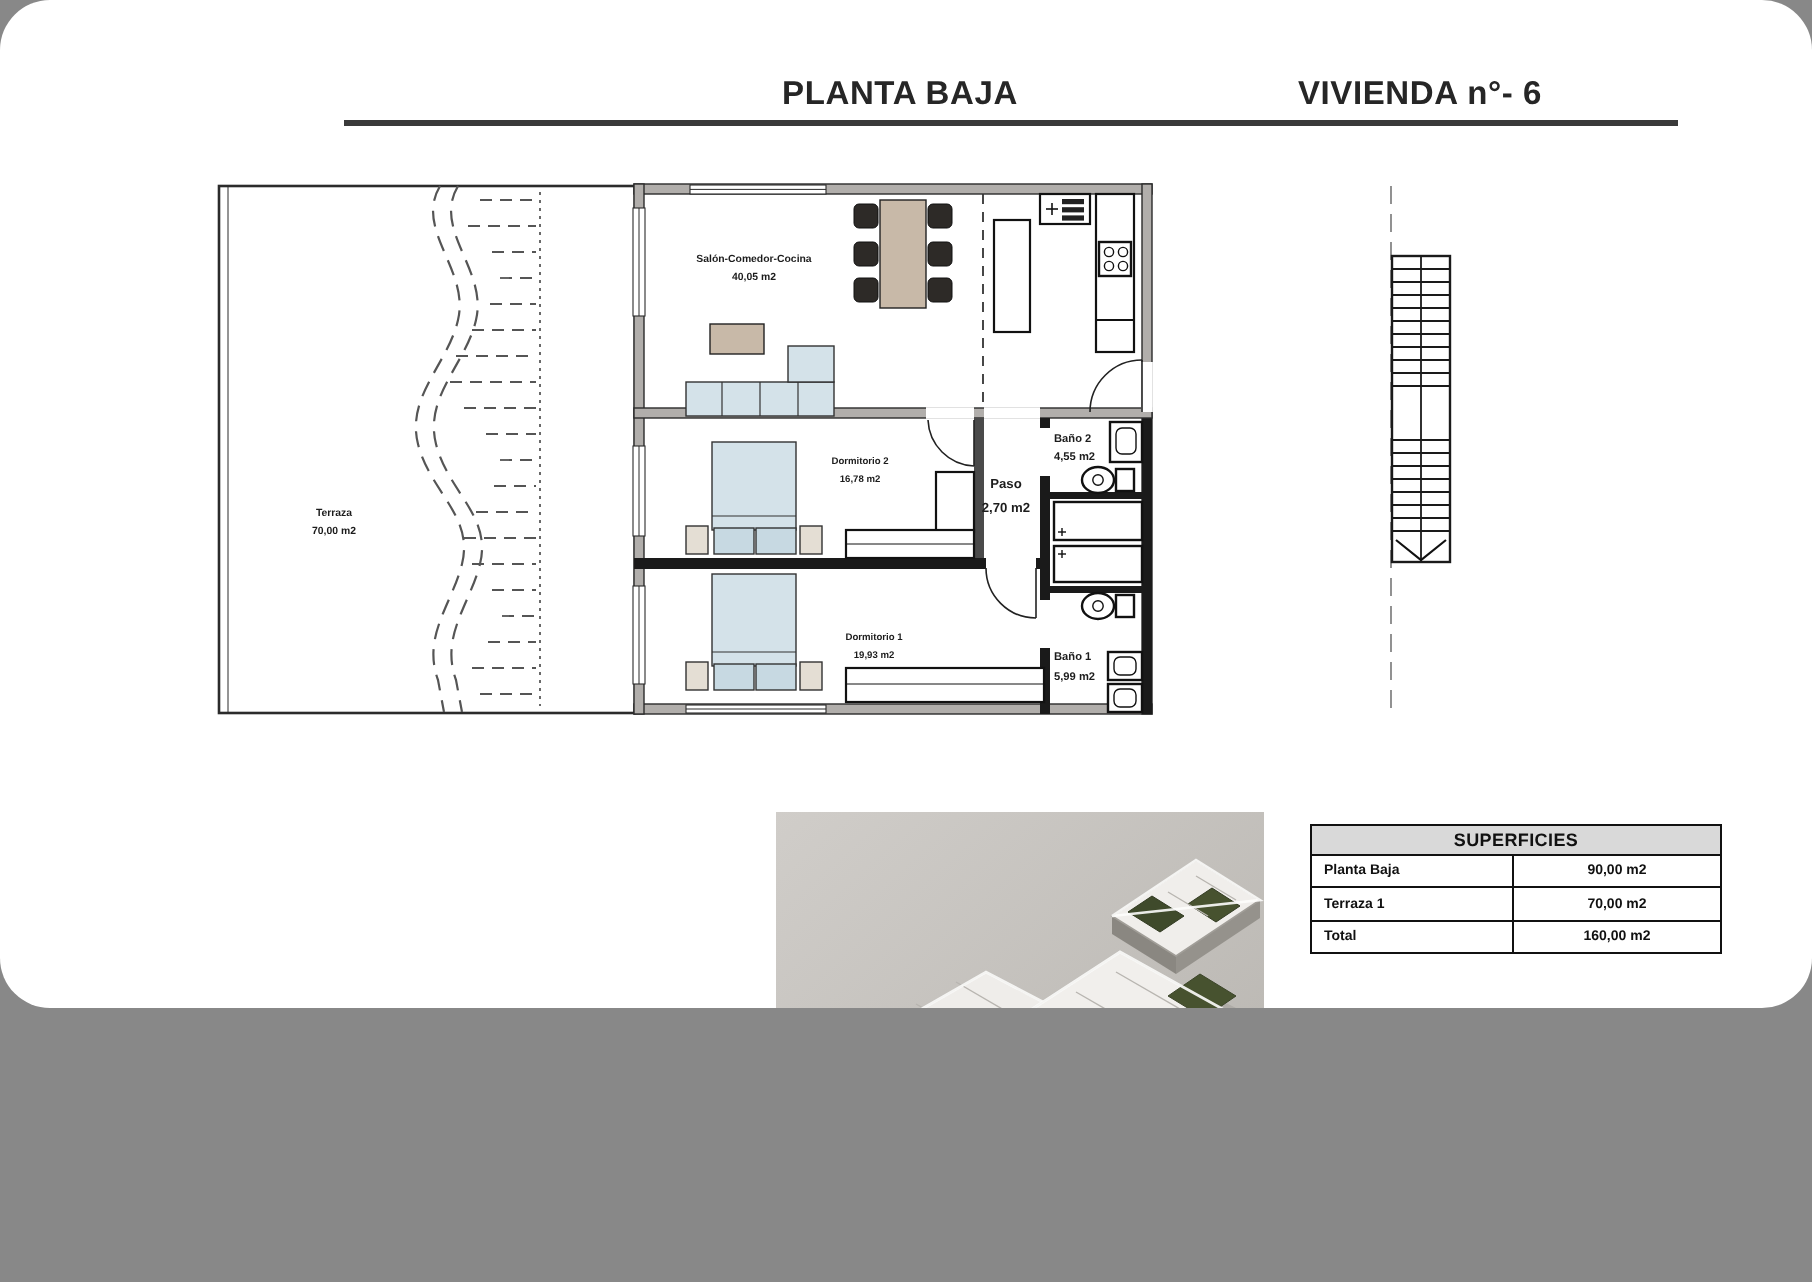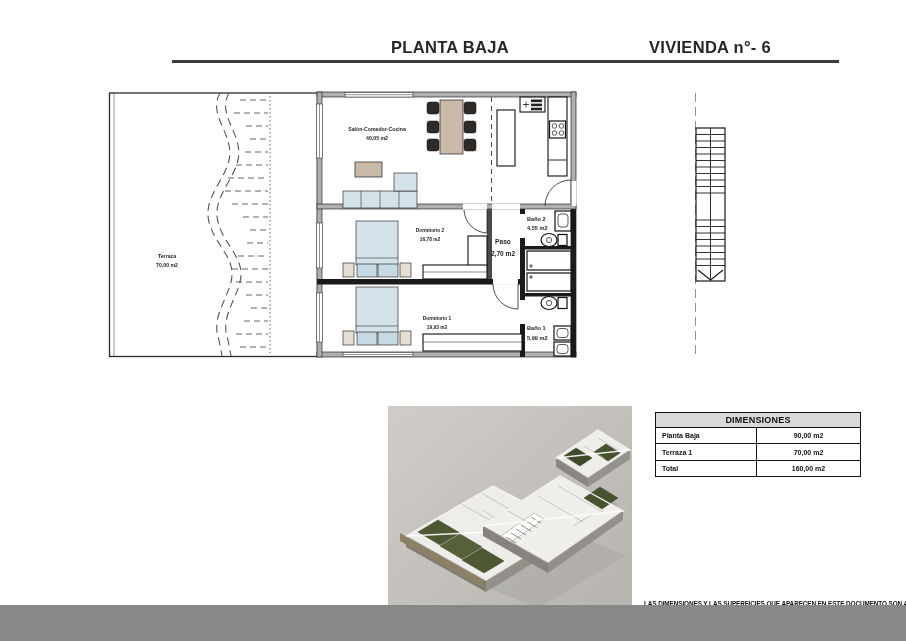--- a/index.html
+++ b/index.html
@@ -1,18 +1,18 @@
 <!DOCTYPE html>
 <html><head>
 <meta charset="utf-8">
 <style>
   html,body{margin:0;padding:0;background:#888;}
   .page{
-    position:relative;width:906px;height:605px;background:#ffffff;
-    font-family:"Liberation Sans",sans-serif;overflow:hidden;margin:0 auto;
+    position:relative;width:906px;height:504px;background:#ffffff;
+    font-family:"Liberation Sans",sans-serif;overflow:hidden;margin:0 auto;border-radius:25px;
   }
   
   .title{
     position:absolute;top:36px;height:22px;line-height:22px;
     font-size:16.5px;font-weight:700;color:#262626;letter-spacing:.3px;
     transform:translateX(-50%);white-space:nowrap;
   }
   .title-left{left:450px;}
   .title-right{left:710px;}
   .header-rule{position:absolute;left:172px;top:60px;width:667px;height:3px;background:#3a3a3a;}
@@ -363,21 +363,21 @@
       <polygon points="206,46 220,55 232,47 218,38" fill="#47522f" stroke="#323a22" stroke-width=".5"></polygon>
       <g stroke="#b8b5b0" stroke-width=".7" fill="none">
         <polyline points="196,40 216,52"></polyline>
           <polyline points="210,32 230,44"></polyline>
       </g>
       <polygon points="168,52 210,24 242,44" fill="none" stroke="#fdfdfc" stroke-width="1.3" opacity=".9"></polygon>
     </g>
   </svg>
 
   <div class="surfaces">
-    <div class="surfaces-header">DIMENSIONES</div>
+    <div class="surfaces-header">SUPERFICIES</div>
     <div class="surfaces-row">
       <div class="cell-label">Planta Baja</div>
       <div class="cell-value">90,00 m2</div>
     </div>
     <div class="surfaces-row">
       <div class="cell-label">Terraza 1</div>
       <div class="cell-value">70,00 m2</div>
     </div>
     <div class="surfaces-row">
       <div class="cell-label">Total</div>

